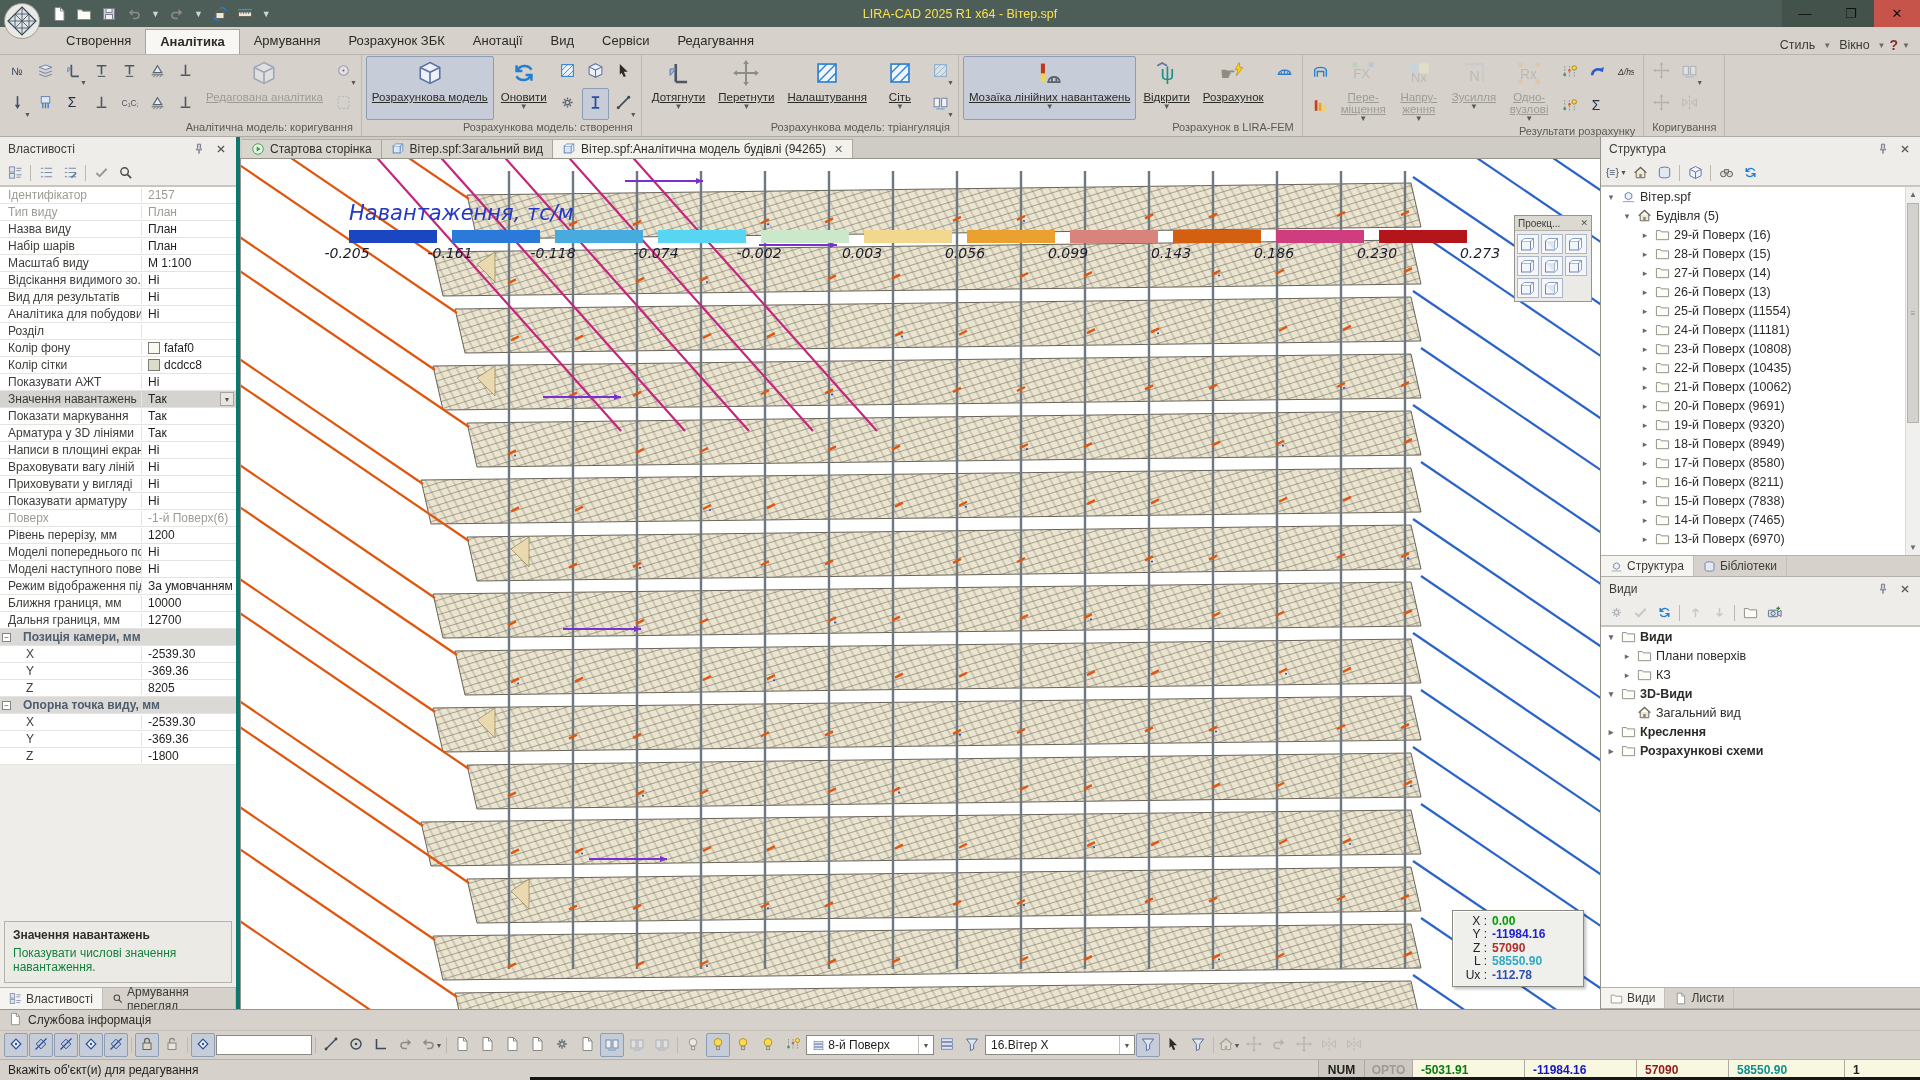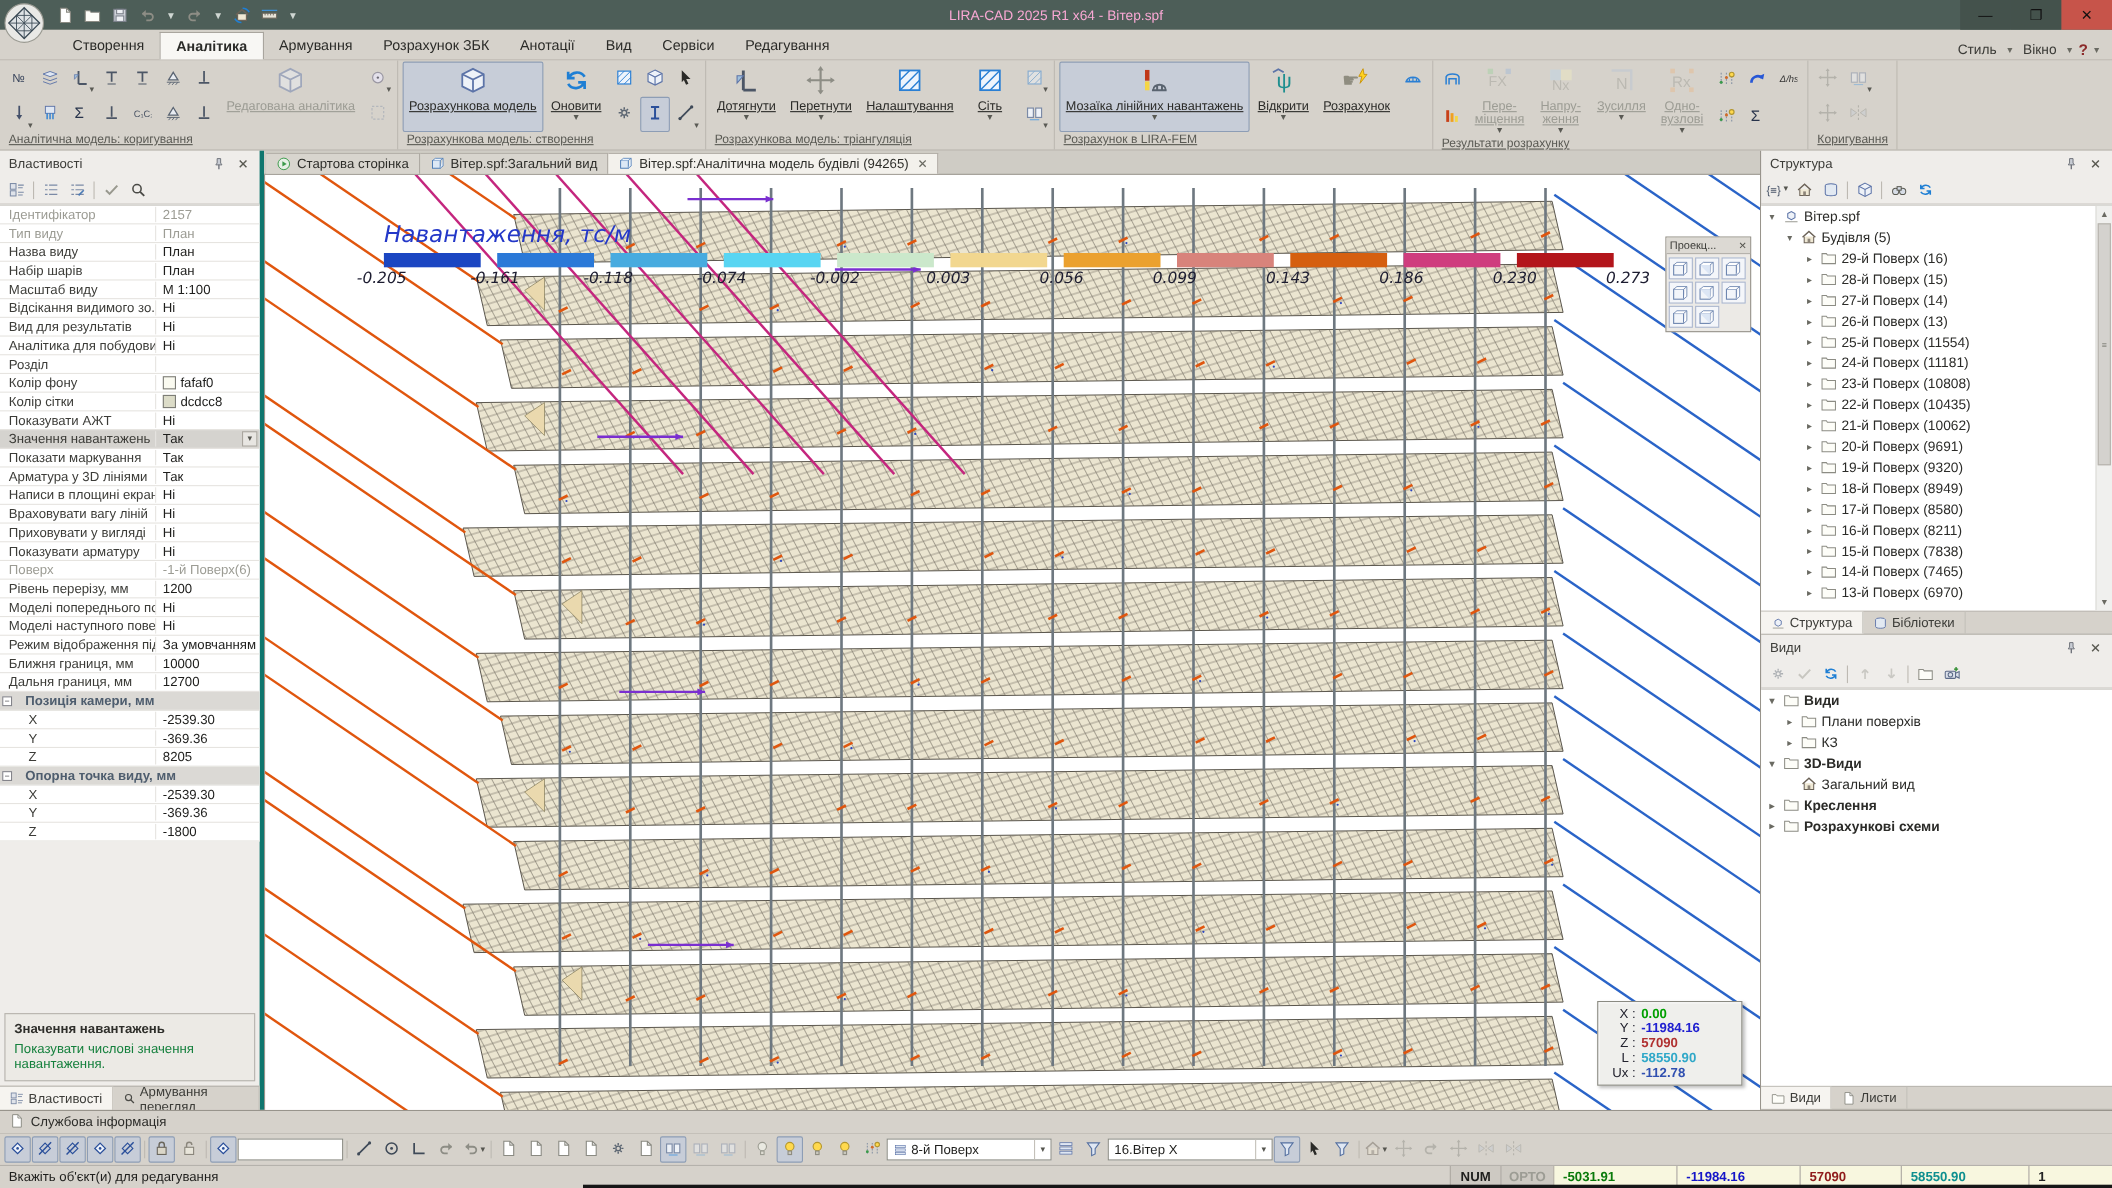--- a/index.html
+++ b/index.html
@@ -4,40 +4,40 @@
 <style>
   html,body{margin:0;padding:0;background:#888;}
   *{box-sizing:border-box;font-family:"Liberation Sans",sans-serif;}
   #app{position:relative;width:1920px;height:1080px;background:#d6d2cb;overflow:hidden;
        display:flex;flex-direction:column;font-size:12px;color:#2b2b28;}
   
   .titlebar{height:27px;background:#4d5e58;display:flex;align-items:center;position:relative;flex:0 0 auto;}
   .qat{display:flex;align-items:center;gap:3px;margin-left:48px;}
   .qat .qbtn{width:22px;height:22px;display:flex;align-items:center;justify-content:center;border-radius:2px;}
   .qat .chev{color:#cfd6d2;font-size:9px;padding:0 3px;}
-  .win-title{position:absolute;left:0;right:0;text-align:center;color:#f9a8d4;font-size:12.5px;pointer-events:none;}
+  .win-title{position:absolute;left:0;right:0;text-align:center;color:#fde047;font-size:12.5px;pointer-events:none;}
   .winctl{margin-left:auto;display:flex;height:27px;}
   .winctl .wbtn{width:46px;height:27px;display:flex;align-items:center;justify-content:center;
      font-size:13px;color:#101010;background:#44524c;}
   .winctl .wbtn.close{background:#c7544a;}
   #logo{position:absolute;left:3px;top:2px;width:38px;height:38px;z-index:20;}
   
   .menubar{height:28px;background:#d6d2cb;display:flex;align-items:flex-end;border-bottom:1px solid #b9b5ae;flex:0 0 auto;}
   .mtabs{display:flex;margin-left:52px;}
   .mtab{padding:4px 14px 5px;font-size:13px;color:#2b2b28;cursor:default;}
   .mtab.active{background:#f8f7f4;border:1px solid #a9a59e;border-bottom:none;font-weight:bold;}
   .menu-right{margin-left:auto;display:flex;align-items:center;gap:4px;padding-right:10px;font-size:12.5px;color:#3a3a36;}
   .menu-right .dd{padding:2px 4px;}
   .menu-right .chev{font-size:8px;color:#6a6a62;}
   .help-q{color:#8b2a2a;font-weight:bold;font-size:14px;}
   
   .ribbon{height:82px;background:#d6d2cb;display:flex;align-items:stretch;border-bottom:1px solid #aeaaa3;flex:0 0 auto;}
   .rgroup{display:flex;flex-direction:column;border-right:1px solid #bdb9b2;padding:1px 4px 0;}
   .rgroup-items{flex:1;display:flex;align-items:stretch;gap:1px;}
-  .rgroup-label{height:16px;font-size:11px;color:#5a5a54;text-align:left;line-height:15px;white-space:nowrap;padding:0 4px;text-decoration:underline;}
+  .rgroup-label{height:16px;font-size:11px;color:#5a5a54;text-align:right;line-height:15px;white-space:nowrap;padding:0 4px;}
   .smgrid{display:grid;grid-template-rows:repeat(2,1fr);grid-auto-flow:column;gap:0 1px;}
   .sbtn{width:27px;display:flex;align-items:center;justify-content:center;border:1px solid transparent;border-radius:2px;position:relative;}
   .sbtn.pressed{background:#c7cdd8;border-color:#8d9db5;}
   .sbtn .arr{position:absolute;right:-1px;bottom:1px;font-size:7px;color:#5a5a54;}
   .bbtn{display:flex;flex-direction:column;align-items:center;justify-content:flex-start;
      padding:3px 5px 1px;border:1px solid transparent;border-radius:2px;min-width:52px;}
   .bbtn .blabel{font-size:11.5px;line-height:12px;text-align:center;white-space:pre-line;margin-top:2px;color:#2b2b28;text-decoration:underline;}
   .bbtn.active{background:#c7cdd8;border-color:#8d9db5;}
   .bbtn.disabled .blabel{color:#9c9c94;}
   .bbtn .arr{font-size:8px;color:#5a5a54;line-height:7px;}
@@ -1861,21 +1861,21 @@
           </svg></span>
       </span>
       <span class="tbtn">
         <span class=""><svg width="16" height="16" viewBox="0 0 16 16">
             <path d="M3.5 3v10M8 3v10M12.5 3v10" stroke="#8a96a6" stroke-width="1" stroke-dasharray="1.5 1.2"></path>
             <circle cx="3.5" cy="11" r="1.3" fill="#3a9a4a"></circle>
             <circle cx="8" cy="7" r="1.3" fill="#d06a2a"></circle>
             <circle cx="12.5" cy="4.5" r="2" fill="#ffd94e" stroke="#b3962e"></circle>
           </svg></span>
       </span>
-      <span class="bsel" style="width:150px"><svg width="13" height="13" viewBox="0 0 16 16">
+      <span class="bsel" style="width:128px"><svg width="13" height="13" viewBox="0 0 16 16">
           <rect x="2.5" y="2.8" width="11" height="2.6" fill="#dfe7f3" stroke="#5d74a8" stroke-width="0.7"></rect>
           <rect x="2.5" y="6.7" width="11" height="2.6" fill="#dfe7f3" stroke="#5d74a8" stroke-width="0.7"></rect>
           <rect x="2.5" y="10.6" width="11" height="2.6" fill="#dfe7f3" stroke="#5d74a8" stroke-width="0.7"></rect>
         </svg>&nbsp;<span>8-й Поверх</span><span class="sarr">▼</span></span>
       <span class="tbtn">
         <span class=""><svg width="16" height="16" viewBox="0 0 16 16">
             <rect x="2.5" y="2.8" width="11" height="2.6" fill="#dfe7f3" stroke="#5d74a8" stroke-width="0.7"></rect>
             <rect x="2.5" y="6.7" width="11" height="2.6" fill="#dfe7f3" stroke="#5d74a8" stroke-width="0.7"></rect>
             <rect x="2.5" y="10.6" width="11" height="2.6" fill="#dfe7f3" stroke="#5d74a8" stroke-width="0.7"></rect>
           </svg></span>

